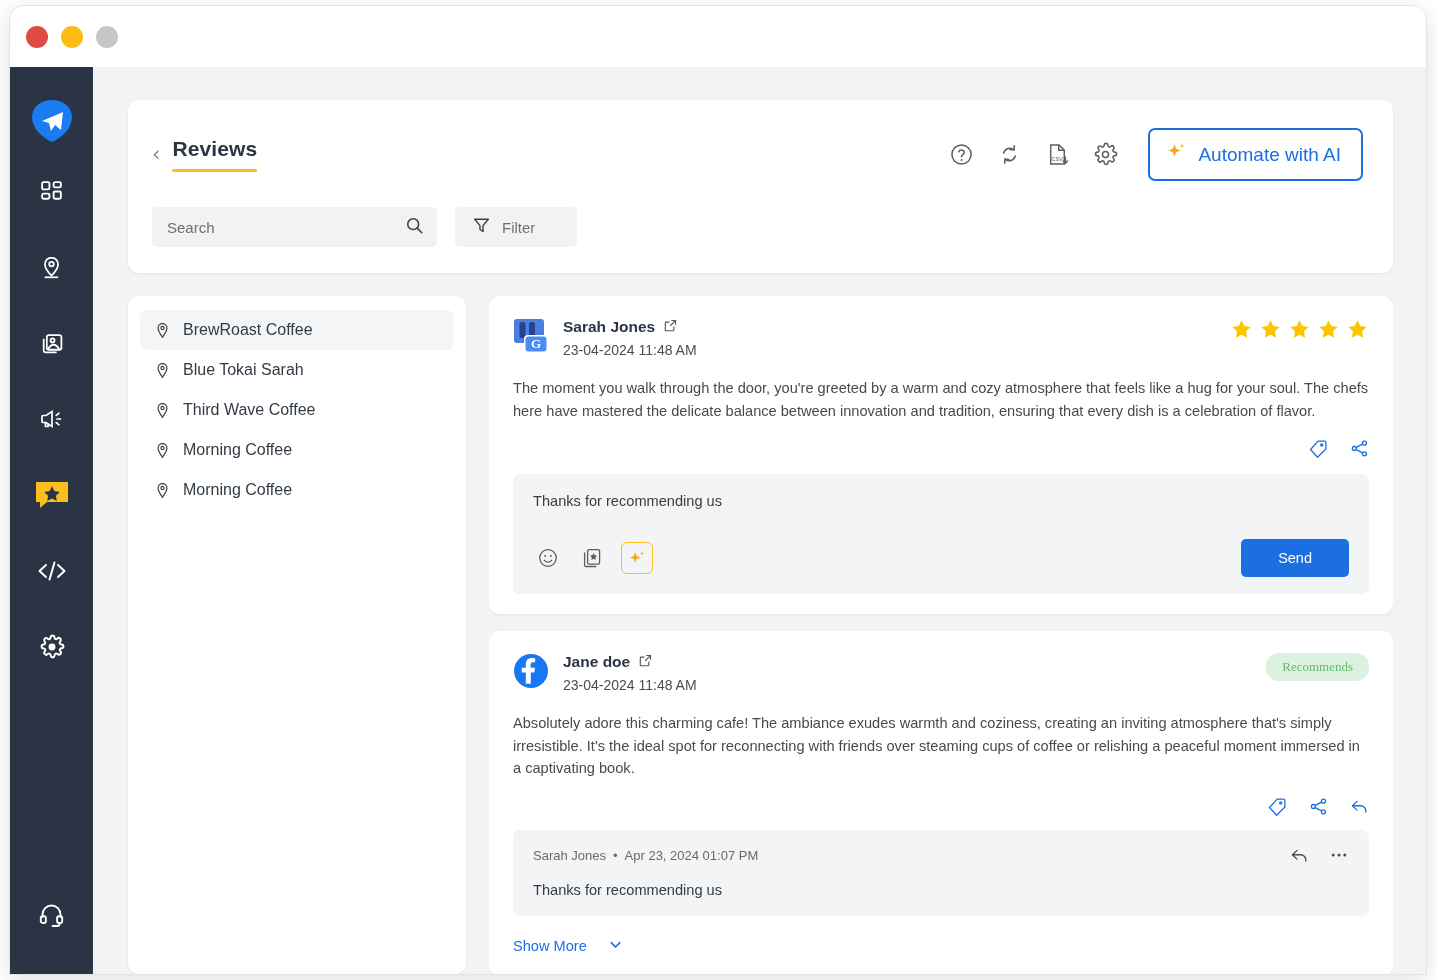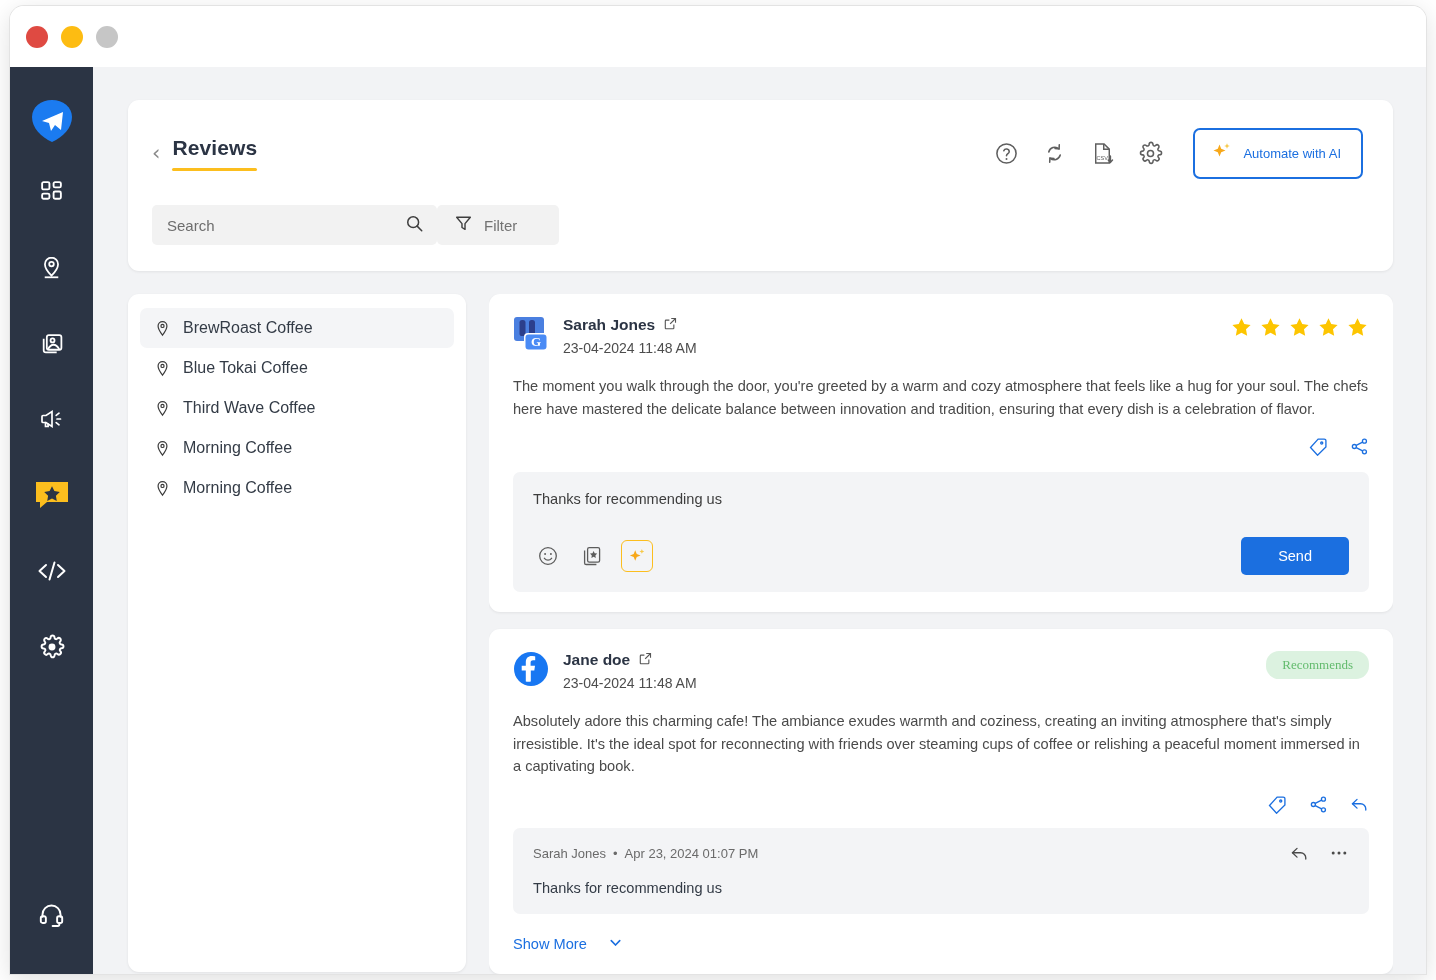--- a/index.html
+++ b/index.html
@@ -120,27 +120,27 @@
     color: #616161;
   }
   .ai-btn {
     display: flex;
     align-items: center;
     gap: 10px;
     border: 2px solid #1b6fe0;
     border-radius: 7px;
     padding: 11px 20px 11px 16px;
     color: #1b6fe0;
-    font-size: 13px;
+    font-size: 19px;
     background: #fff;
     cursor: pointer;
     margin-left: 8px;
   }
 
-  .filter-row { display: flex; }
+  .filter-row { display: flex; gap: 18px; }
   .search-field {
     width: 285px;
     height: 40px;
     background: #f2f2f2;
     border-radius: 5px;
     display: flex;
     align-items: center;
     padding: 0 13px 0 15px;
   }
   .search-field input {
@@ -482,21 +482,21 @@
               <path d="M10 1.8c-2.9 0-5.2 2.3-5.2 5.2 0 3.8 5.2 10.9 5.2 10.9s5.2-7.1 5.2-10.9c0-2.9-2.3-5.2-5.2-5.2z"></path>
               <circle cx="10" cy="7" r="1.85"></circle>
             </svg>
             <span>BrewRoast Coffee</span>
           </div>
           <div class="loc-item">
             <svg width="17" height="17" viewBox="0 0 20 20" fill="none" stroke="#3a3a3a" stroke-width="1.4">
               <path d="M10 1.8c-2.9 0-5.2 2.3-5.2 5.2 0 3.8 5.2 10.9 5.2 10.9s5.2-7.1 5.2-10.9c0-2.9-2.3-5.2-5.2-5.2z"></path>
               <circle cx="10" cy="7" r="1.85"></circle>
             </svg>
-            <span>Blue Tokai Coffee</span>
+            <span>Blue Tokai Sarah</span>
           </div>
           <div class="loc-item">
             <svg width="17" height="17" viewBox="0 0 20 20" fill="none" stroke="#3a3a3a" stroke-width="1.4">
               <path d="M10 1.8c-2.9 0-5.2 2.3-5.2 5.2 0 3.8 5.2 10.9 5.2 10.9s5.2-7.1 5.2-10.9c0-2.9-2.3-5.2-5.2-5.2z"></path>
               <circle cx="10" cy="7" r="1.85"></circle>
             </svg>
             <span>Third Wave Coffee</span>
           </div>
           <div class="loc-item">
             <svg width="17" height="17" viewBox="0 0 20 20" fill="none" stroke="#3a3a3a" stroke-width="1.4">

